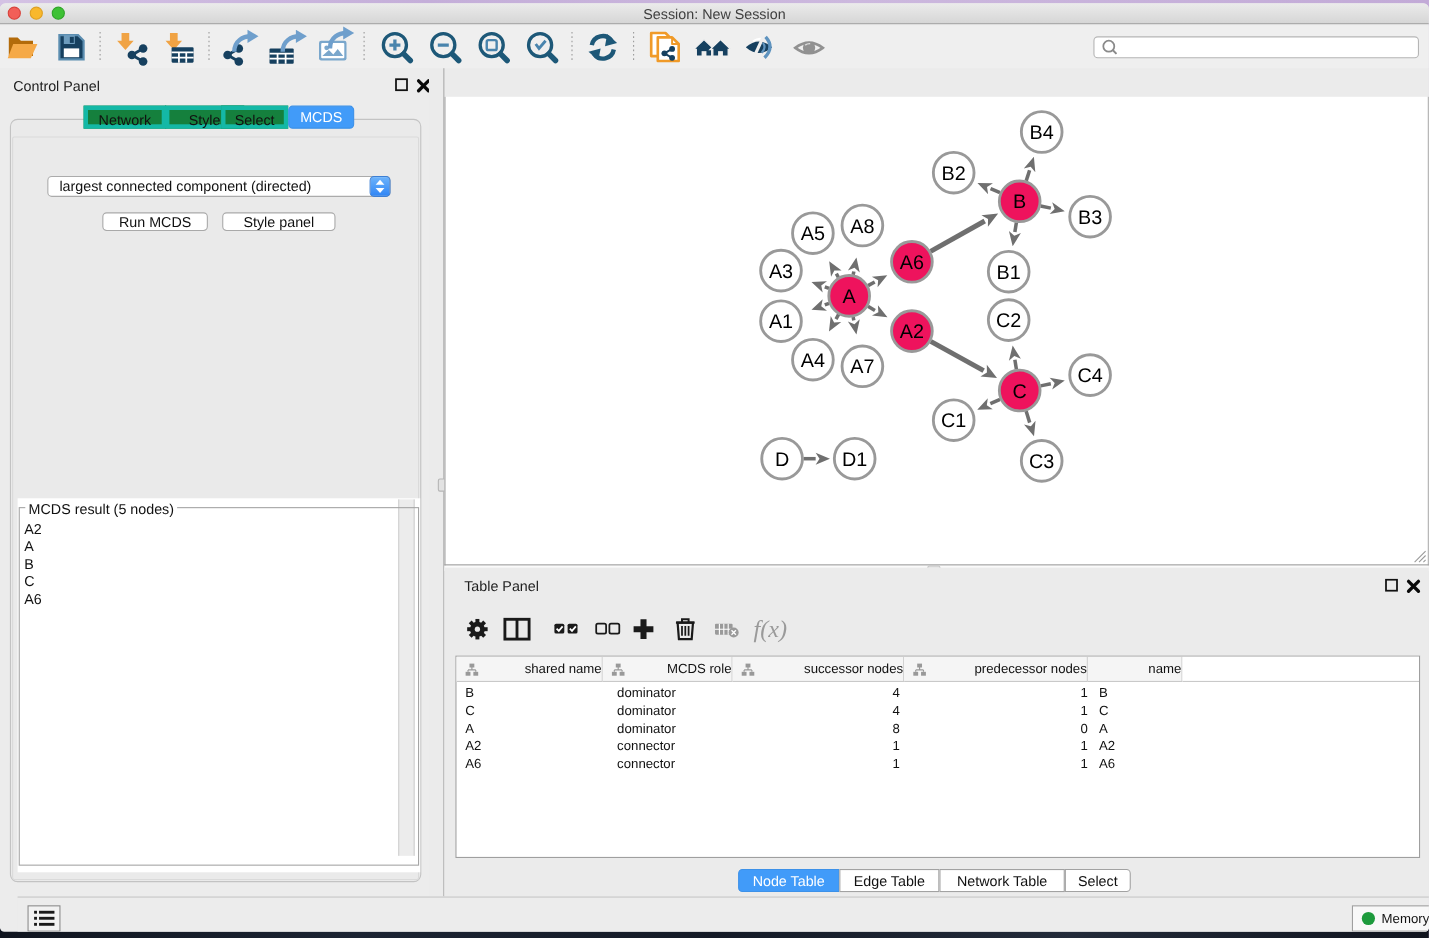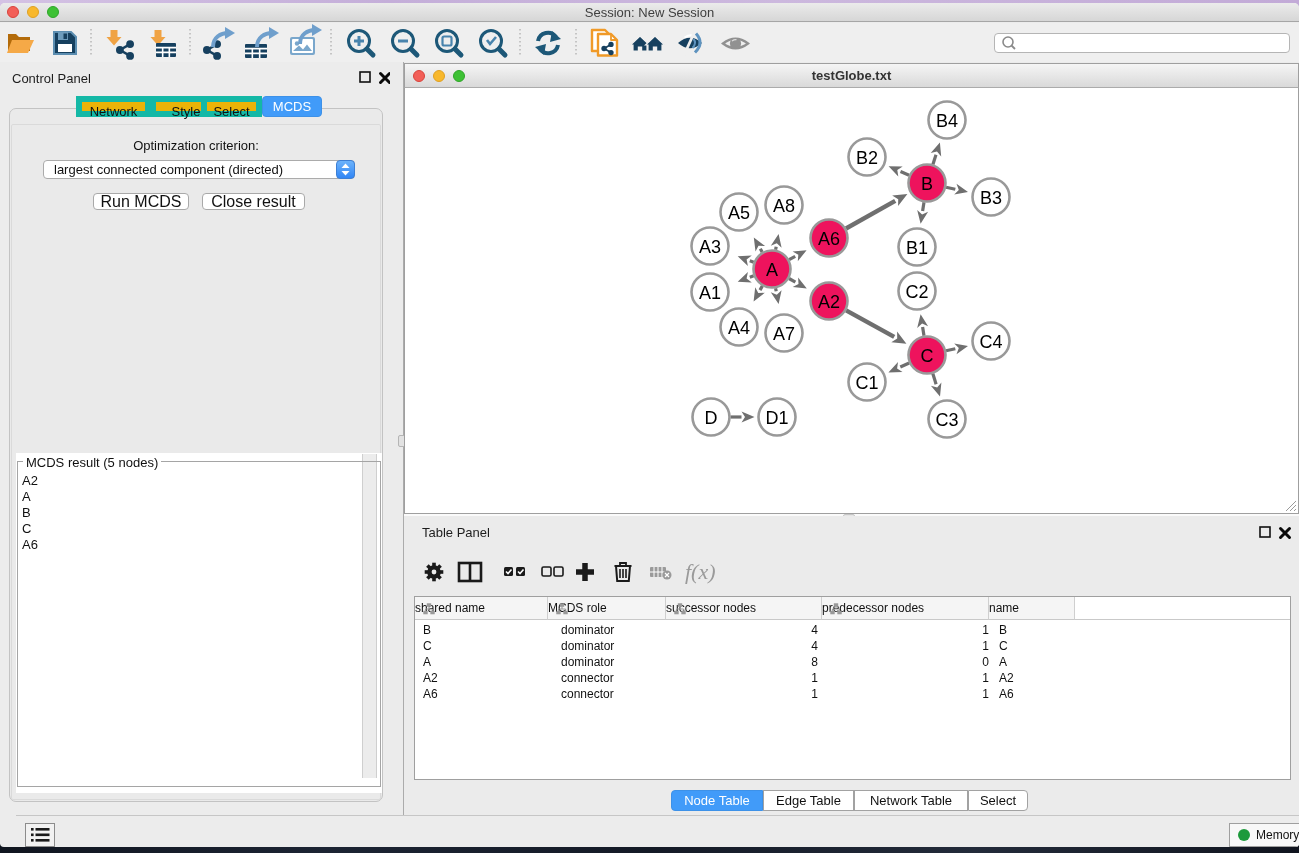--- a/index.html
+++ b/index.html
@@ -18,35 +18,35 @@
   font-size:13px; color:#404040; }
 .tl { position:absolute; width:12px; height:12px; border-radius:50%; top:3px; }
 
 #toolbar { position:absolute; left:0; top:20px; width:100%; height:39px; background:#efefef; }
 #searchbox { position:absolute; left:994px; top:10px; width:296px; height:20px;
   background:#fff; border:1px solid #b5b5b5; border-radius:4px; }
 
 #cpanel { position:absolute; left:0; top:59px; width:390px; height:753px; background:#ececec; }
 #cpanel .phead { position:absolute; left:12px; top:9px; font-size:13px; color:#1d1d1d; }
 .tabrow { position:absolute; top:34px; left:76px; height:21px; }
-.tab { position:absolute; top:0; height:21px; background:#eab308; border:6px solid #14b8a6;
+.tab { position:absolute; top:0; height:21px; background:#15803d; border:4px solid #14b8a6;
   font-size:13px; color:#111; text-align:center; line-height:19px; }
 .tabsel { background:#419bf9; color:#fff; border:1px solid #3d91e8; border-radius:4px; }
 #cpbody { position:absolute; left:9px; top:46px; width:374px; height:694px;
   background:#eaeaea; border:1px solid #c3c3c3; border-radius:7px; }
 #cpinner { position:absolute; left:1px; top:15px; width:370px; height:676px;
   border:1px solid #dadada; border-radius:2px; }
 
 #optlabel { position:absolute; left:0; width:100%; top:29px; text-align:center; font-size:13px; color:#111; }
 #dropdown { position:absolute; left:33px; top:51px; width:312px; height:19px; background:#fff;
   border:1px solid #ababab; border-radius:4px; font-size:13px; color:#111; line-height:17px; padding-left:10px; }
 #ddbtn { position:absolute; right:-1px; top:-1px; width:19px; height:19px; border-radius:4px;
   background:linear-gradient(#6db3fb,#3186f5); border:1px solid #3d7fd4; }
 .btn { position:absolute; top:84px; height:17px; background:#fff; border:1px solid #a9a9a9;
-  border-radius:4px; font-size:16px; color:#111; text-align:center; line-height:15px; }
+  border-radius:4px; font-size:13px; color:#111; text-align:center; line-height:15px; }
 
 #mcdsbox { position:absolute; left:6px; top:344px; width:366px; height:340px; background:#fff; }
 #fieldset { position:absolute; left:1px; top:8px; width:364px; height:326px; border:1px solid #a5a5a5;padding-left:42px; }
 #legend { position:absolute; left:5px; top:-7px; background:#fff; padding:0 3px; font-size:13px; color:#111; }
 #mcdslist { position:absolute; left:4px; top:11px; font-size:13px; color:#111; line-height:16px; }
 #mcdsscroll { position:absolute; left:346px; top:1px; width:15px; height:324px; background:#ececec; border-left:1px solid #cfcfcf; border-right:1px solid #cfcfcf; }
 
 #rightarea { position:absolute; left:390px; top:59px; width:909px; height:753px; background:#ebebeb; }
 #vdivline { position:absolute; left:13px; top:0; height:753px; width:1px; background:#ababab; }
 #vgrip { position:absolute; left:8px; top:373px; width:8px; height:12px; background:#e2e2e2; border:1px solid #b5b5b5; border-radius:2px; }
@@ -58,21 +58,21 @@
   background:linear-gradient(#f5f5f5,#d9d9d9); border:1px solid #9f9f9f; border-bottom:1px solid #ababab; }
 #nettitle .title { position:absolute; left:0; right:0; top:4px; text-align:center; font-size:13px; font-weight:bold; color:#333; }
 #netcanvas { position:absolute; left:0; top:25px; width:895px; height:426px; background:#fff;
   border:1px solid #9f9f9f; border-top:none; }
 
 #tpanel { position:absolute; left:404px; top:513px; width:895px; height:299px; background:#ebebeb; }
 #tpanel .phead { position:absolute; left:18px; top:9px; font-size:13px; color:#1d1d1d; }
 #ttoolbar { position:absolute; left:14px; top:36px; width:873px; height:42px; }
 #ttable { position:absolute; left:10px; top:80px; width:877px; height:184px; background:#fff; border:1px solid #9f9f9f; }
 .th { position:absolute; top:0; height:23px; background:#f5f5f5; border-right:1px solid #cfcfcf; border-bottom:1px solid #c9c9c9;
-  font-size:12px; color:#111; text-align:left; line-height:23px; }
+  font-size:12px; color:#111; text-align:right; line-height:23px; }
 .td { position:absolute; font-size:12px; color:#111; height:16px; line-height:16px; }
 
 .btab { position:absolute; top:274px; height:21px; background:#fff; border:1px solid #a2a2a2;
   font-size:13px; color:#111; text-align:center; line-height:20px; }
 
 #statusbar { position:absolute; left:16px; top:812px; width:1299px; height:32px; background:#ececec; border-top:1px solid #c6c6c6; }
 #listbtn { position:absolute; left:9px; top:7px; width:30px; height:24px; background:#f2f2f2; border:1px solid #8c8c8c; }
 #membtn { position:absolute; left:1213px; top:7px; width:76px; height:24px; background:#f8f8f8; border:1px solid #9f9f9f; font-size:12px; color:#111; }
 </style>
 </head>
@@ -214,29 +214,28 @@
       </div>
   </div>
   <div id="cpanel">
     <div class="phead">Control Panel</div>
     <svg width="34" height="14" viewBox="0 0 34 14" style="position:absolute;left:359px;top:9px;">
         <rect x="1" y="1" width="10" height="10" fill="none" stroke="#111" stroke-width="1.6"></rect>
         <path d="M21.5 2.5 L30.5 11.5 M30.5 2.5 L21.5 11.5" stroke="#0a0a0a" stroke-width="3" stroke-linecap="round"></path>
       </svg>
     <div id="cpbody">
       <div id="cpinner"></div>
-      <div id="optlabel">Optimization criterion:</div>
       <div id="dropdown">largest connected component (directed)<div id="ddbtn">
             <svg width="17" height="17" viewBox="0 0 17 17" style="position:absolute;left:0px;top:0px;">
               <path d="M8.5 2.5 L12.5 7 L4.5 7 Z" fill="#fff"></path>
               <path d="M8.5 14.5 L12.5 10 L4.5 10 Z" fill="#fff"></path>
             </svg>
           </div></div>
       <div class="btn" style="left:83px;width:96px;">Run MCDS</div>
-      <div class="btn" style="left:192px;width:103px;">Close result</div>
+      <div class="btn" style="left:192px;width:103px;">Style panel</div>
       <div id="mcdsbox">
         <div id="mcdsscroll"></div>
         <div id="fieldset">
             <div id="legend">MCDS result (5 nodes)</div>
           <div id="mcdslist">A2<br>A<br>B<br>C<br>A6</div>
         </div>
       </div>
     </div>
     <div class="tabrow">
       <div class="tab" style="left:0px;width:75px;">Network</div>
@@ -245,26 +244,20 @@
       <div class="tab tabsel" style="left:186px;width:60px;">MCDS</div>
     </div>
   </div>
   <div id="rightarea">
     <div id="vdivline"></div>
     <div id="vgrip"></div>
   </div>
   <div id="hdiv"></div>
   <div id="hgrip"></div>
   <div id="netwin">
-    <div id="nettitle">
-      <div class="tl" style="left:8px;top:6px;background:#f25f58;border:1px solid #d8433c;"></div>
-      <div class="tl" style="left:28px;top:6px;background:#f8b82c;border:1px solid #dfa022;"></div>
-      <div class="tl" style="left:48px;top:6px;background:#3ec135;border:1px solid #2fa529;"></div>
-      <div class="title">testGlobe.txt</div>
-    </div>
     <div id="netcanvas">
       <svg width="893" height="425" viewBox="0 0 893 425" style="position:absolute;left:0;top:0;">
 <line x1="348.7" y1="187.8" x2="344.8" y2="189.2" stroke="#6f6f6f" stroke-width="3.2"></line>
 <polygon points="332.7,193.7 342.9,184.1 341.6,190.4 346.8,194.4" fill="#6f6f6f"></polygon>
 <line x1="348.7" y1="174.2" x2="344.8" y2="172.8" stroke="#6f6f6f" stroke-width="3.2"></line>
 <polygon points="332.7,168.3 346.8,167.6 341.6,171.6 342.9,177.9" fill="#6f6f6f"></polygon>
 <line x1="357.4" y1="197.9" x2="355.0" y2="202.1" stroke="#6f6f6f" stroke-width="3.2"></line>
 <polygon points="348.6,213.4 350.2,199.3 353.3,205.1 359.8,204.8" fill="#6f6f6f"></polygon>
 <line x1="357.2" y1="164.1" x2="355.3" y2="160.8" stroke="#6f6f6f" stroke-width="3.2"></line>
 <polygon points="348.8,149.5 360.1,158.0 353.5,157.8 350.5,163.5" fill="#6f6f6f"></polygon>

